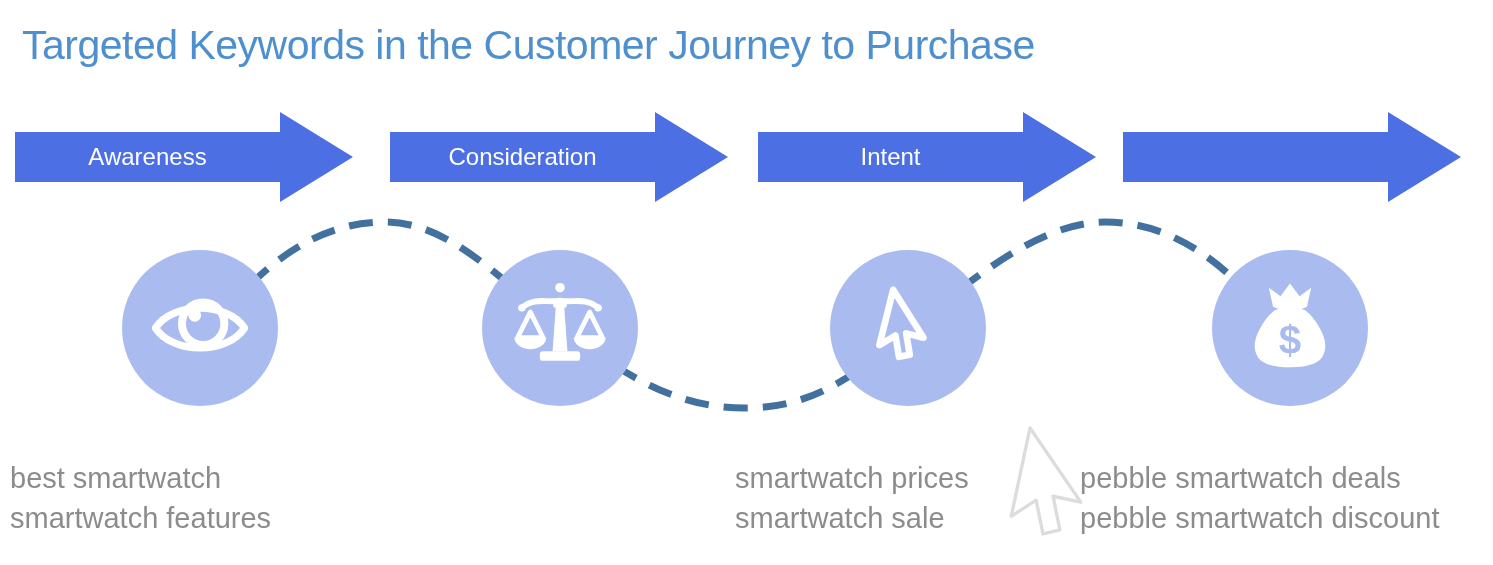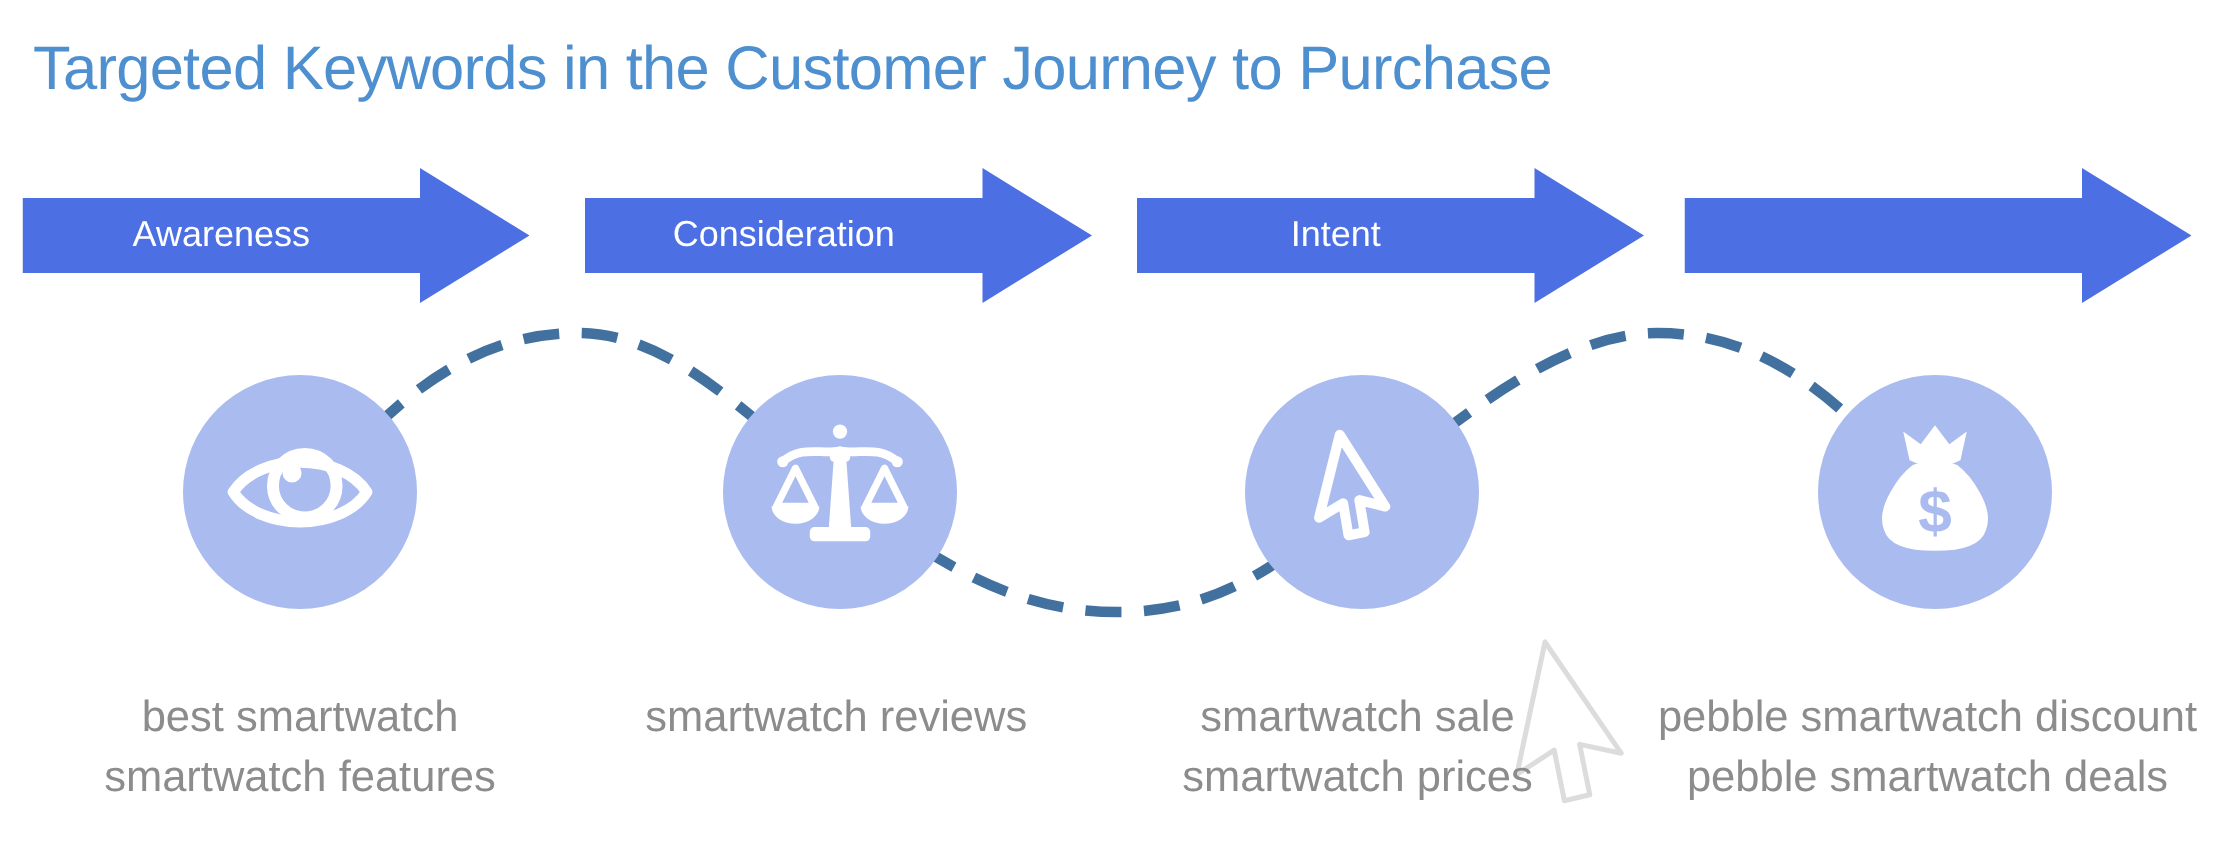--- a/index.html
+++ b/index.html
@@ -31,21 +31,21 @@
     display:flex;align-items:center;justify-content:center;
   }
   .stage-circle svg{display:block;}
   .icon-stroke{fill:none;stroke:var(--icon-white);stroke-linejoin:round;stroke-linecap:round;}
   .icon-fill{fill:var(--icon-white);stroke:none;}
   
   .ghost-cursor{position:absolute;left:1008px;top:420px;z-index:1;opacity:0.9;}
   .ghost-cursor path{fill:#ffffff;stroke:var(--ghost-gray);stroke-width:1.6;stroke-linejoin:round;}
   
   .keywords{
-    position:absolute;top:458px;z-index:3;text-align:center;
+    position:absolute;top:458px;z-index:3;
     color:var(--keyword-gray);font-size:29px;line-height:40px;
   }
 </style>
 </head>
 <body>
 
 <div class="page-title">Targeted Keywords in the Customer Journey to Purchase</div>
 
 <svg class="wave" width="1493" height="565" aria-hidden="true">
   <path d="M200,345 C260,260 320,222 385,222 C450,222 500,280 565,330 C630,380 680,408 745,408 C810,408 850,380 910,330 C970,280 1040,222 1105,222 C1170,222 1230,260 1290,345"></path>
@@ -112,22 +112,21 @@
 
 <svg class="ghost-cursor" width="100" height="140" viewBox="0 0 100 140">
   <path transform="translate(22,8) rotate(12) scale(2.1)" d="M0,0 L0,43 L10,33 L16.5,48 L24,44.5 L17.5,29.5 L31,29.5 Z"></path>
 </svg>
 
 <div class="keywords" style="left:10px;width:380px">
   <div>best smartwatch</div>
   <div>smartwatch features</div>
 </div>
 <div class="keywords" style="left:365px;width:385px">
-  <div>smartwatch reviews</div>
 </div>
 <div class="keywords" style="left:735px;width:340px">
+  <div>smartwatch prices</div>
   <div>smartwatch sale</div>
-  <div>smartwatch prices</div>
 </div>
 <div class="keywords" style="left:1080px;width:410px">
+  <div>pebble smartwatch deals</div>
   <div>pebble smartwatch discount</div>
-  <div>pebble smartwatch deals</div>
 </div>
 
 </body></html>

